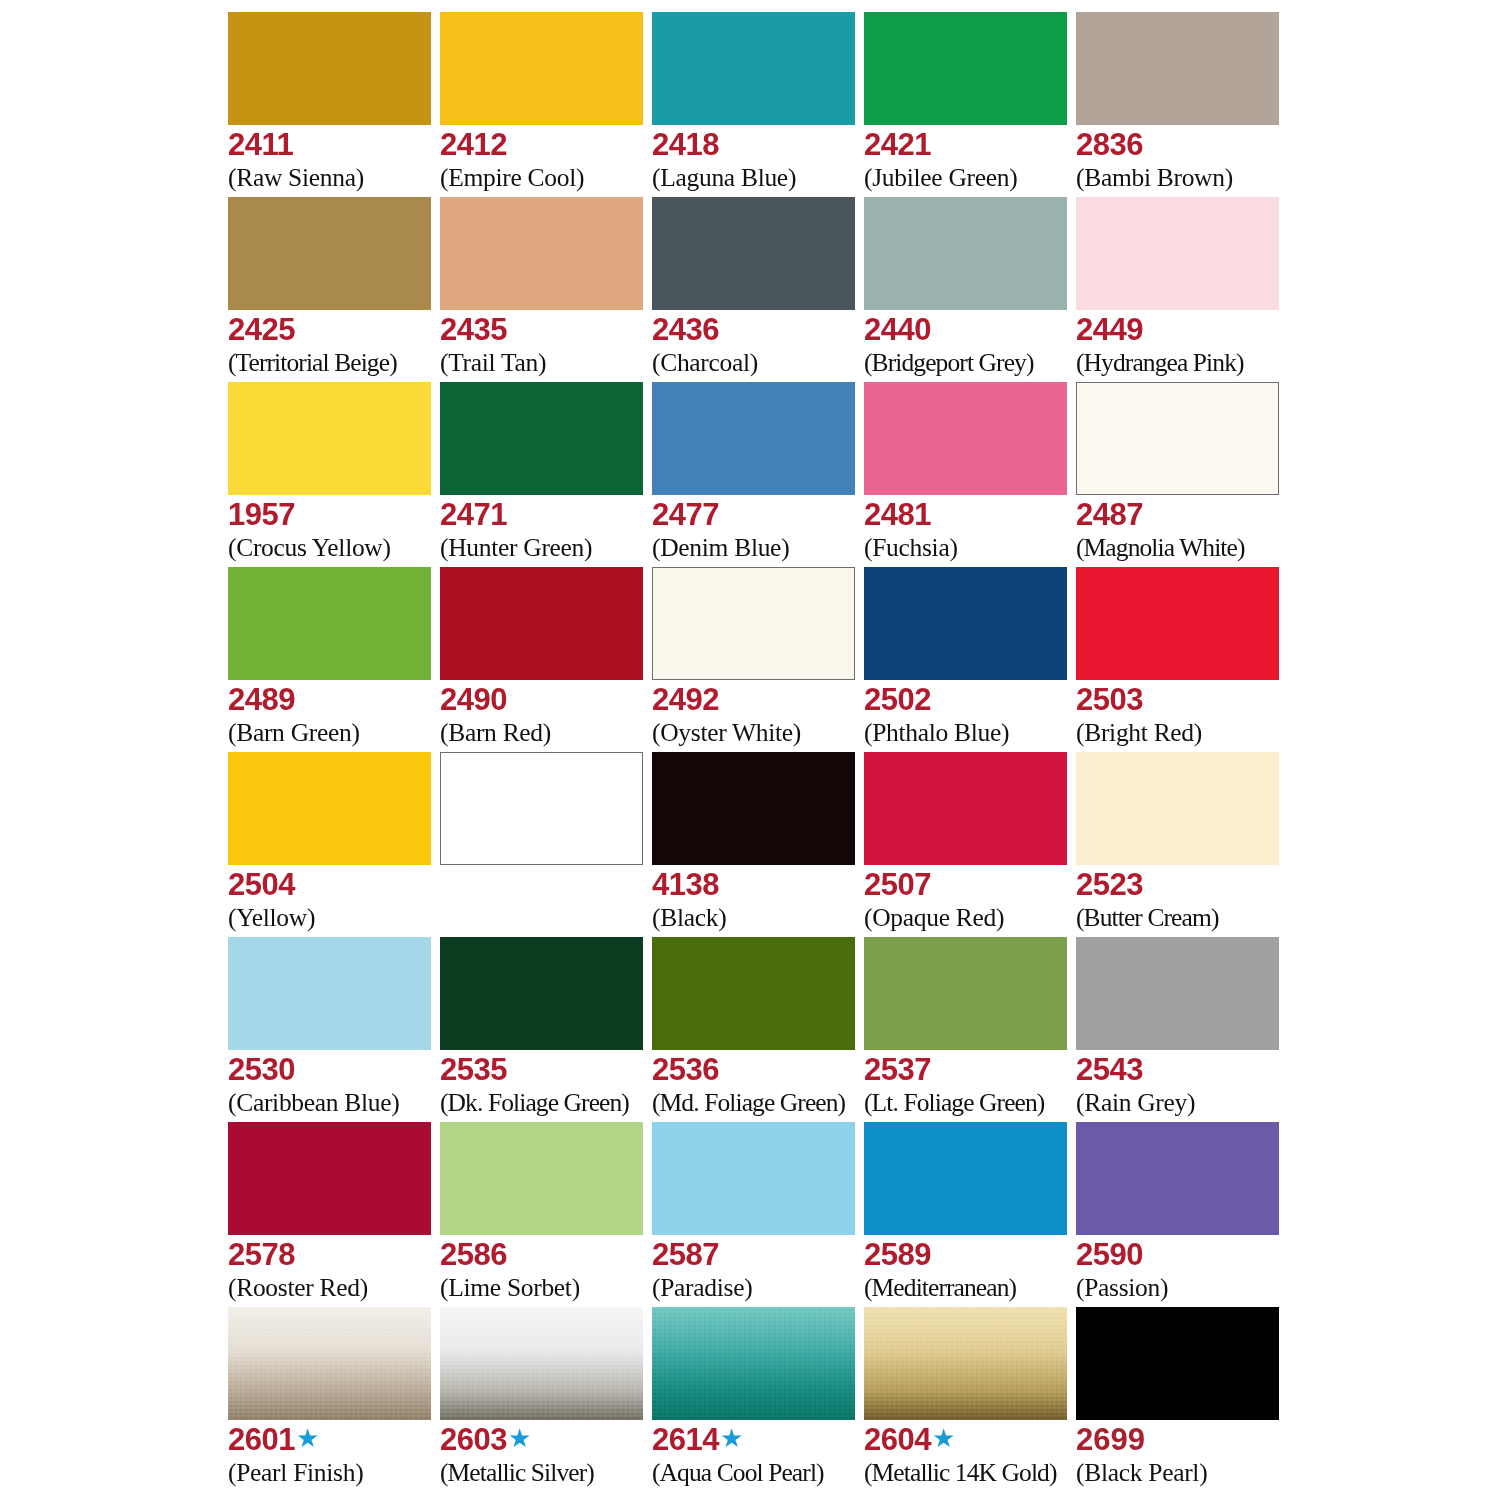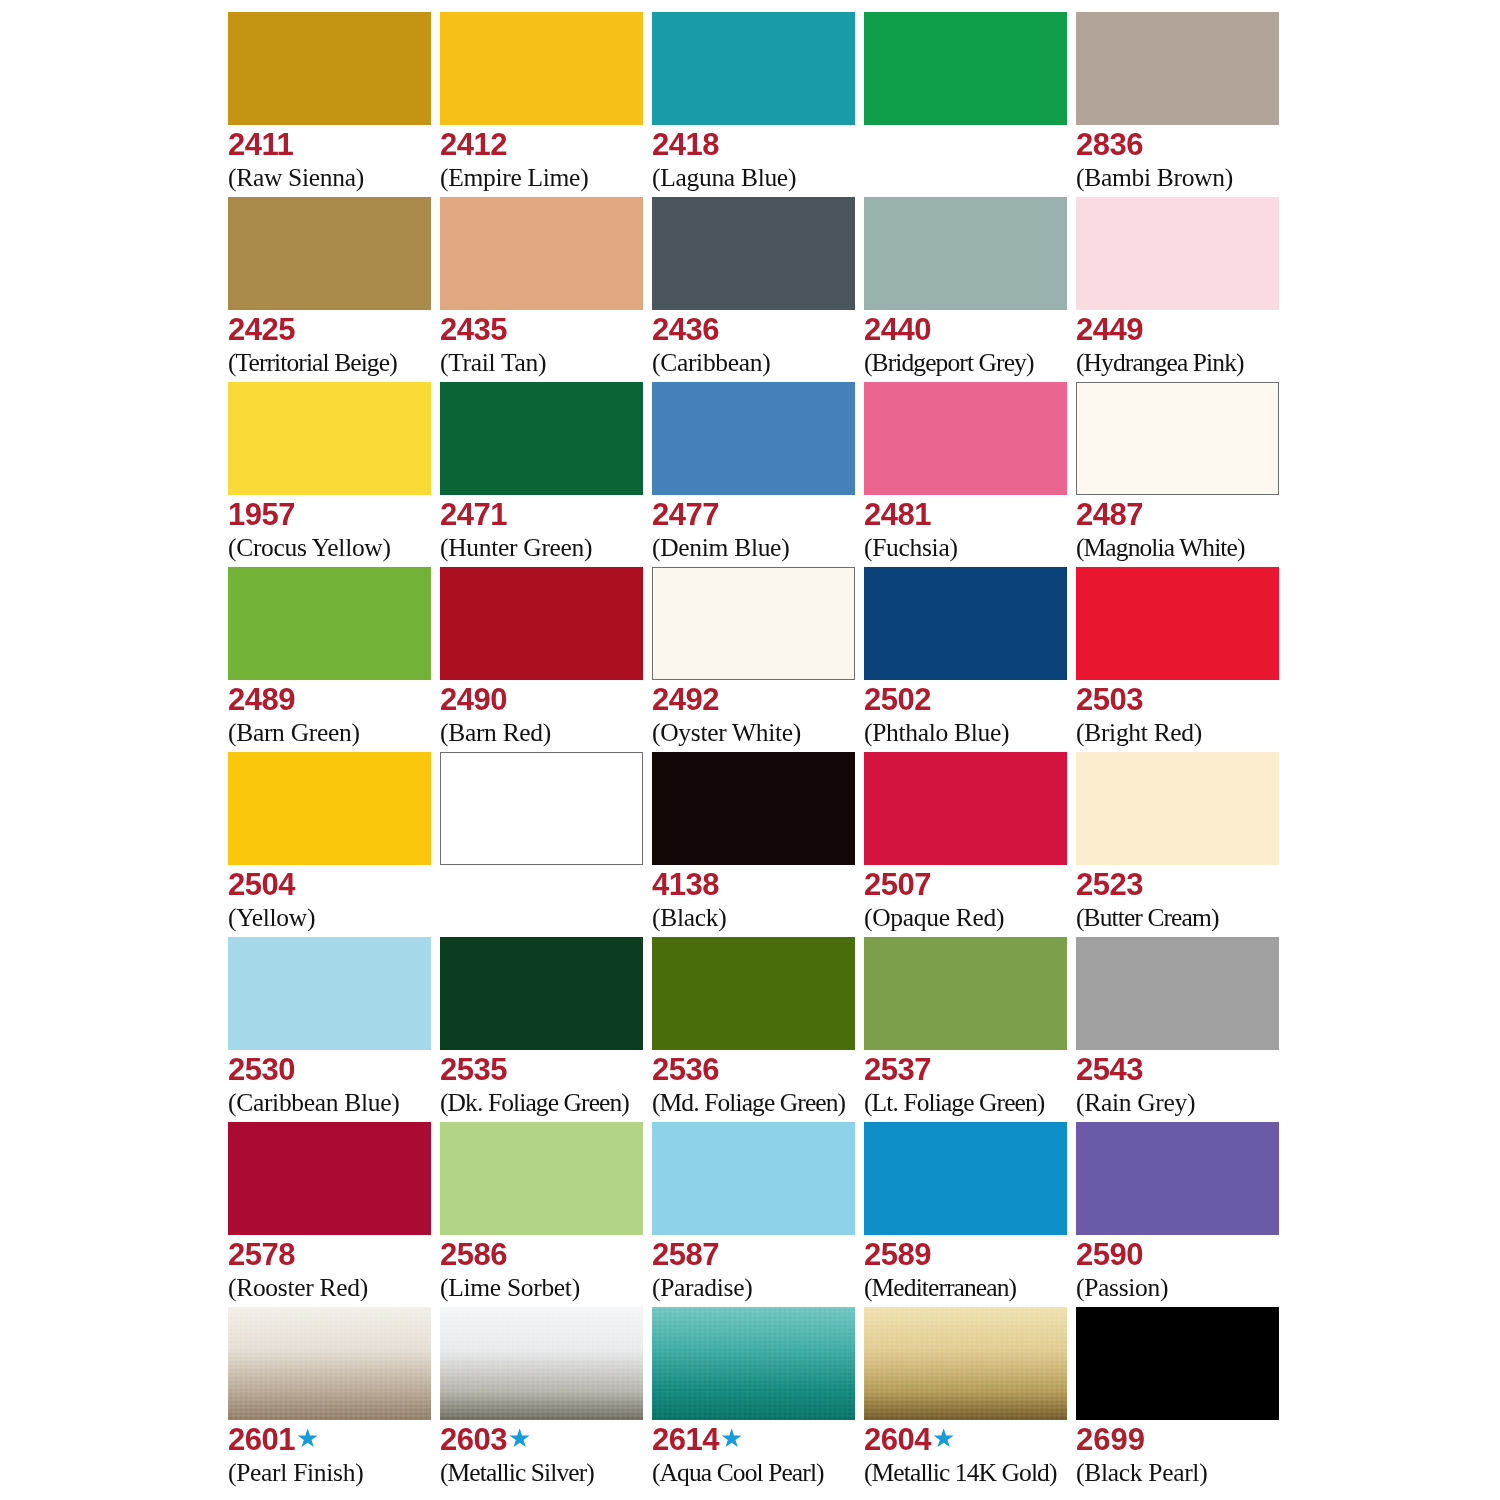--- a/index.html
+++ b/index.html
@@ -113,36 +113,40 @@
             <div><span class="code">2411</span></div>
             <div class="name">(Raw Sienna)</div>
           </div>
         </div>
         <div class="cell">
           <div class="swatch-wrap">
             <div class="swatch" style="background: rgb(246, 192, 24);"></div>
           </div>
           <div class="labels">
             <div><span class="code">2412</span></div>
-            <div class="name">(Empire Lime)</div>
+            <div class="name">(Empire Cool)</div>
           </div>
         </div>
         <div class="cell">
           <div class="swatch-wrap">
             <div class="swatch" style="background: rgb(25, 156, 168);"></div>
           </div>
           <div class="labels">
             <div><span class="code">2418</span></div>
             <div class="name">(Laguna Blue)</div>
           </div>
         </div>
         <div class="cell">
           <div class="swatch-wrap">
             <div class="swatch" style="background: rgb(15, 157, 74);"></div>
           </div>
+          <div class="labels">
+            <div><span class="code">2421</span></div>
+            <div class="name">(Jubilee Green)</div>
+          </div>
         </div>
         <div class="cell">
           <div class="swatch-wrap">
             <div class="swatch" style="background: rgb(179, 164, 153);"></div>
           </div>
           <div class="labels">
             <div><span class="code">2836</span></div>
             <div class="name">(Bambi Brown)</div>
           </div>
         </div>
@@ -165,21 +169,21 @@
             <div><span class="code">2435</span></div>
             <div class="name">(Trail Tan)</div>
           </div>
         </div>
         <div class="cell">
           <div class="swatch-wrap">
             <div class="swatch" style="background: rgb(74, 85, 92);"></div>
           </div>
           <div class="labels">
             <div><span class="code">2436</span></div>
-            <div class="name">(Caribbean)</div>
+            <div class="name">(Charcoal)</div>
           </div>
         </div>
         <div class="cell">
           <div class="swatch-wrap">
             <div class="swatch" style="background: rgb(154, 178, 173);"></div>
           </div>
           <div class="labels">
             <div><span class="code">2440</span></div>
             <div class="name tight">(Bridgeport Grey)</div>
           </div>

